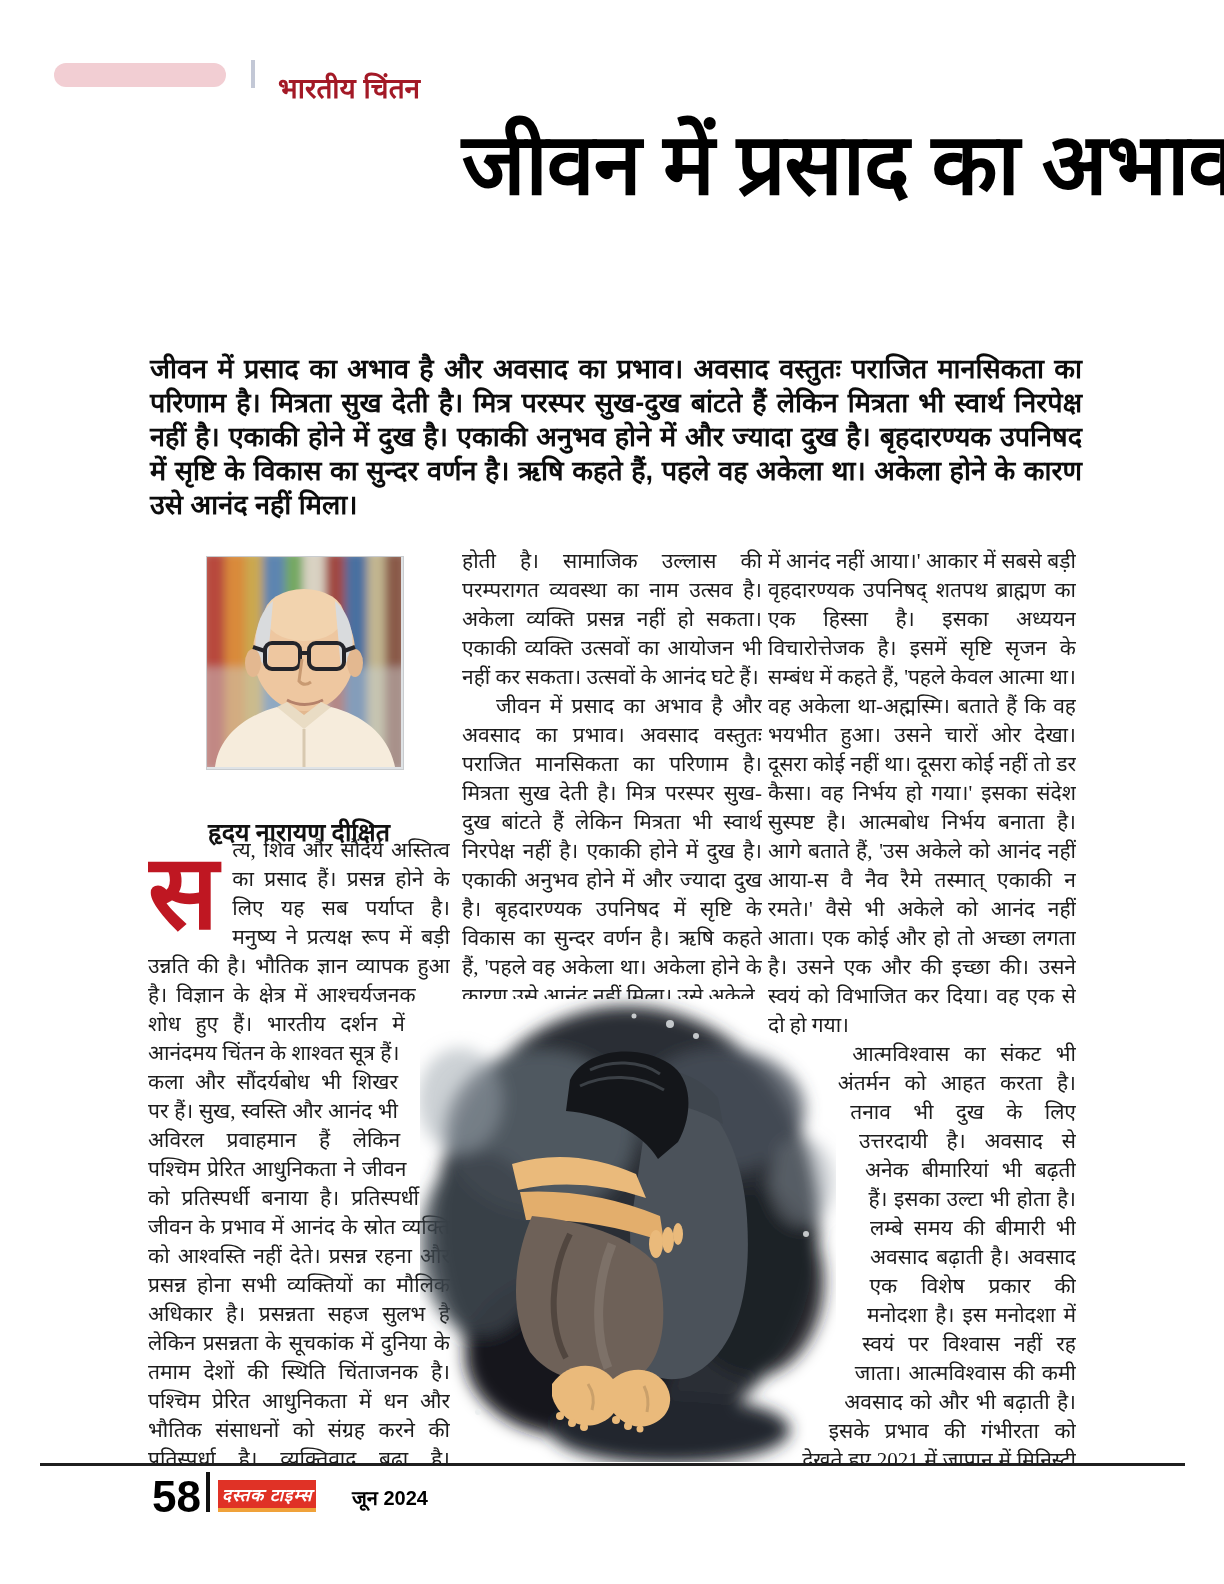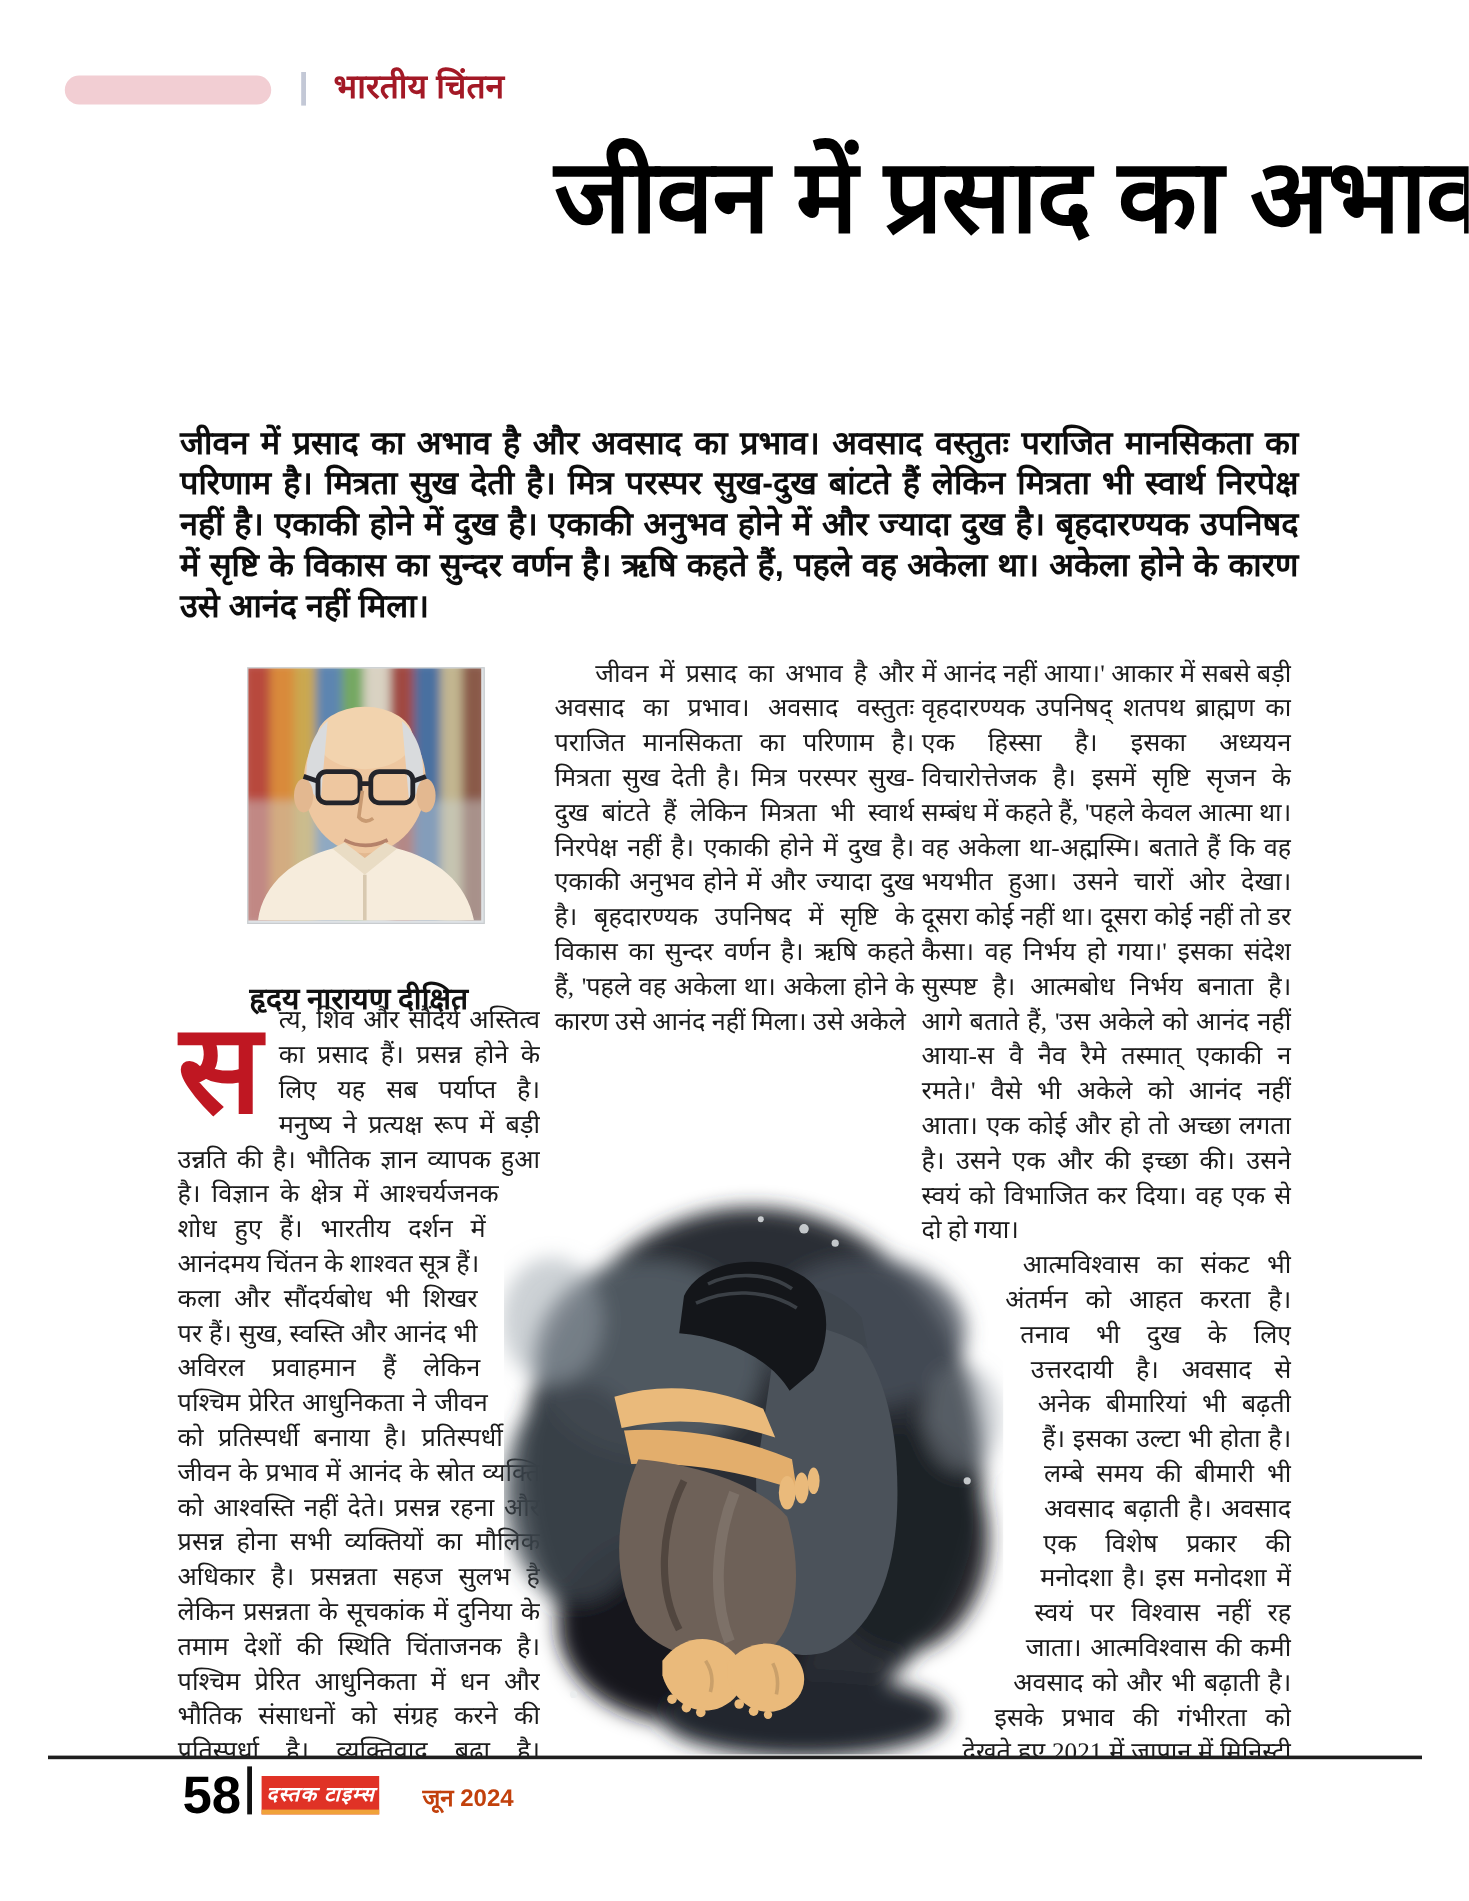--- a/index.html
+++ b/index.html
@@ -3,21 +3,21 @@
 <meta charset="utf-8">
 <style>
   html,body{margin:0;padding:0;background:#ffffff;}
   .page{
     position:relative;width:1224px;height:1584px;background:#ffffff;
     font-family:"Liberation Serif", serif;color:#1a1a1a;overflow:hidden;
   }
   
   .cat-pill{position:absolute;left:54px;top:63px;width:172px;height:24px;border-radius:12px;background:#f2ced3;}
   .cat-bar{position:absolute;left:251px;top:60px;width:4px;height:28px;background:#c3c8d6;}
-  .category{position:absolute;left:278px;top:52px;font-size:28px;font-weight:bold;color:#a31926;
+  .category{position:absolute;left:278px;top:68px;font-size:28px;font-weight:bold;color:#a31926;
     font-family:"Liberation Sans", sans-serif;}
   
   .title{position:absolute;left:0;top:108px;width:1224px;text-align:right;
     font-family:"Liberation Sans", sans-serif;font-weight:900;color:#000;
     font-size:86px;line-height:112px;letter-spacing:-1px;padding-left:11px;}
   
   .intro{position:absolute;left:150px;top:352px;width:932px;
     font-family:"Liberation Sans", sans-serif;font-weight:bold;color:#0d0d0d;
     font-size:27px;line-height:34px;text-align:justify;}
   
@@ -40,21 +40,21 @@
   .illus{position:absolute;left:420px;top:982px;width:416px;height:480px;z-index:3;}
   
   .rule{position:absolute;left:40px;top:1463px;width:1145px;height:3px;background:#1f1f1f;}
   .pageno{position:absolute;left:152px;top:1472px;font-family:"Liberation Sans", sans-serif;
     font-size:44px;font-weight:900;color:#000;}
   .pbar{position:absolute;left:206px;top:1472px;width:4px;height:40px;background:#111;}
   .logo{position:absolute;left:218px;top:1480px;background:#e03226;color:#ffffff;
     font-family:"Liberation Sans", sans-serif;font-weight:900;font-style:italic;
     font-size:17px;padding:3px 4px 2px;border-bottom:4px solid #f0a23a;letter-spacing:1px;}
   .date{position:absolute;left:352px;top:1484px;font-family:"Liberation Sans", sans-serif;
-    font-size:20px;font-weight:bold;color:#c2410c;}
+    font-size:20px;font-weight:bold;color:#000000;}
 </style>
 </head>
 <body>
 
 <div class="page">
 
   <div class="cat-pill"></div>
   <div class="cat-bar"></div>
   <div class="category">भारतीय चिंतन</div>
 
@@ -109,20 +109,21 @@
   </div>
   <div class="author">हृदय नारायण दीक्षित</div>
 
   <div class="col col1">
     <span class="wrap-right"></span>
     <span class="dropcap">स</span>
     <span>त्य, शिव और सौंदर्य अस्तित्व का प्रसाद हैं। प्रसन्न होने के लिए यह सब पर्याप्त है। मनुष्य ने प्रत्यक्ष रूप में बड़ी उन्नति की है। भौतिक ज्ञान व्यापक हुआ है। विज्ञान के क्षेत्र में आश्चर्यजनक शोध हुए हैं। भारतीय दर्शन में आनंदमय चिंतन के शाश्वत सूत्र हैं। कला और सौंदर्यबोध भी शिखर पर हैं। सुख, स्वस्ति और आनंद भी अविरल प्रवाहमान हैं लेकिन पश्चिम प्रेरित आधुनिकता ने जीवन को प्रतिस्पर्धी बनाया है। प्रतिस्पर्धी जीवन के प्रभाव में आनंद के स्रोत व्यक्ति को आश्वस्ति नहीं देते। प्रसन्न रहना और प्रसन्न होना सभी व्यक्तियों का मौलिक अधिकार है। प्रसन्नता सहज सुलभ है लेकिन प्रसन्नता के सूचकांक में दुनिया के तमाम देशों की स्थिति चिंताजनक है। पश्चिम प्रेरित आधुनिकता में धन और भौतिक संसाधनों को संग्रह करने की प्रतिस्पर्धा है। व्यक्तिवाद बढ़ा है। सामाजिक उल्लास के लिए सामूहिक जीवन की आवश्यकता</span>
   </div>
 
   <div class="col col2">
+    <div>होती है। सामाजिक उल्लास की परम्परागत व्यवस्था का नाम उत्सव है। अकेला व्यक्ति प्रसन्न नहीं हो सकता। एकाकी व्यक्ति उत्सवों का आयोजन भी नहीं कर सकता। उत्सवों के आनंद घटे हैं।</div>
     <div class="para-indent">जीवन में प्रसाद का अभाव है और अवसाद का प्रभाव। अवसाद वस्तुतः पराजित मानसिकता का परिणाम है। मित्रता सुख देती है। मित्र परस्पर सुख-दुख बांटते हैं लेकिन मित्रता भी स्वार्थ निरपेक्ष नहीं है। एकाकी होने में दुख है। एकाकी अनुभव होने में और ज्यादा दुख है। बृहदारण्यक उपनिषद में सृष्टि के विकास का सुन्दर वर्णन है। ऋषि कहते हैं, 'पहले वह अकेला था। अकेला होने के कारण उसे आनंद नहीं मिला। उसे अकेले</div>
   </div>
 
   <div class="col col3">
     <div>में आनंद नहीं आया।' आकार में सबसे बड़ी वृहदारण्यक उपनिषद् शतपथ ब्राह्मण का एक हिस्सा है। इसका अध्ययन विचारोत्तेजक है। इसमें सृष्टि सृजन के सम्बंध में कहते हैं, 'पहले केवल आत्मा था। वह अकेला था-अह्मस्मि। बताते हैं कि वह भयभीत हुआ। उसने चारों ओर देखा। दूसरा कोई नहीं था। दूसरा कोई नहीं तो डर कैसा। वह निर्भय हो गया।' इसका संदेश सुस्पष्ट है। आत्मबोध निर्भय बनाता है। आगे बताते हैं, 'उस अकेले को आनंद नहीं आया-स वै नैव रैमे तस्मात् एकाकी न रमते।' वैसे भी अकेले को आनंद नहीं आता। एक कोई और हो तो अच्छा लगता है। उसने एक और की इच्छा की। उसने स्वयं को विभाजित कर दिया। वह एक से दो हो गया।</div>
     <div class="para-indent">
       <span class="wrap-left"></span><span>आत्मविश्वास का संकट भी अंतर्मन को आहत करता है। तनाव भी दुख के लिए उत्तरदायी है। अवसाद से अनेक बीमारियां भी बढ़ती हैं। इसका उल्टा भी होता है। लम्बे समय की बीमारी भी अवसाद बढ़ाती है। अवसाद एक विशेष प्रकार की मनोदशा है। इस मनोदशा में स्वयं पर विश्वास नहीं रह जाता। आत्मविश्वास की कमी अवसाद को और भी बढ़ाती है। इसके प्रभाव की गंभीरता को देखते हुए 2021 में जापान में मिनिस्ट्री ऑफ लोनलिनेस मंत्रालय बनाया गया। इस मंत्रालय का उद्देश्य लोगों को अवसाद की दशा से मुक्त करना था लेकिन इस सरकारी विभाग के द्वारा किए गए काम</span>
     </div>
   </div>
 

